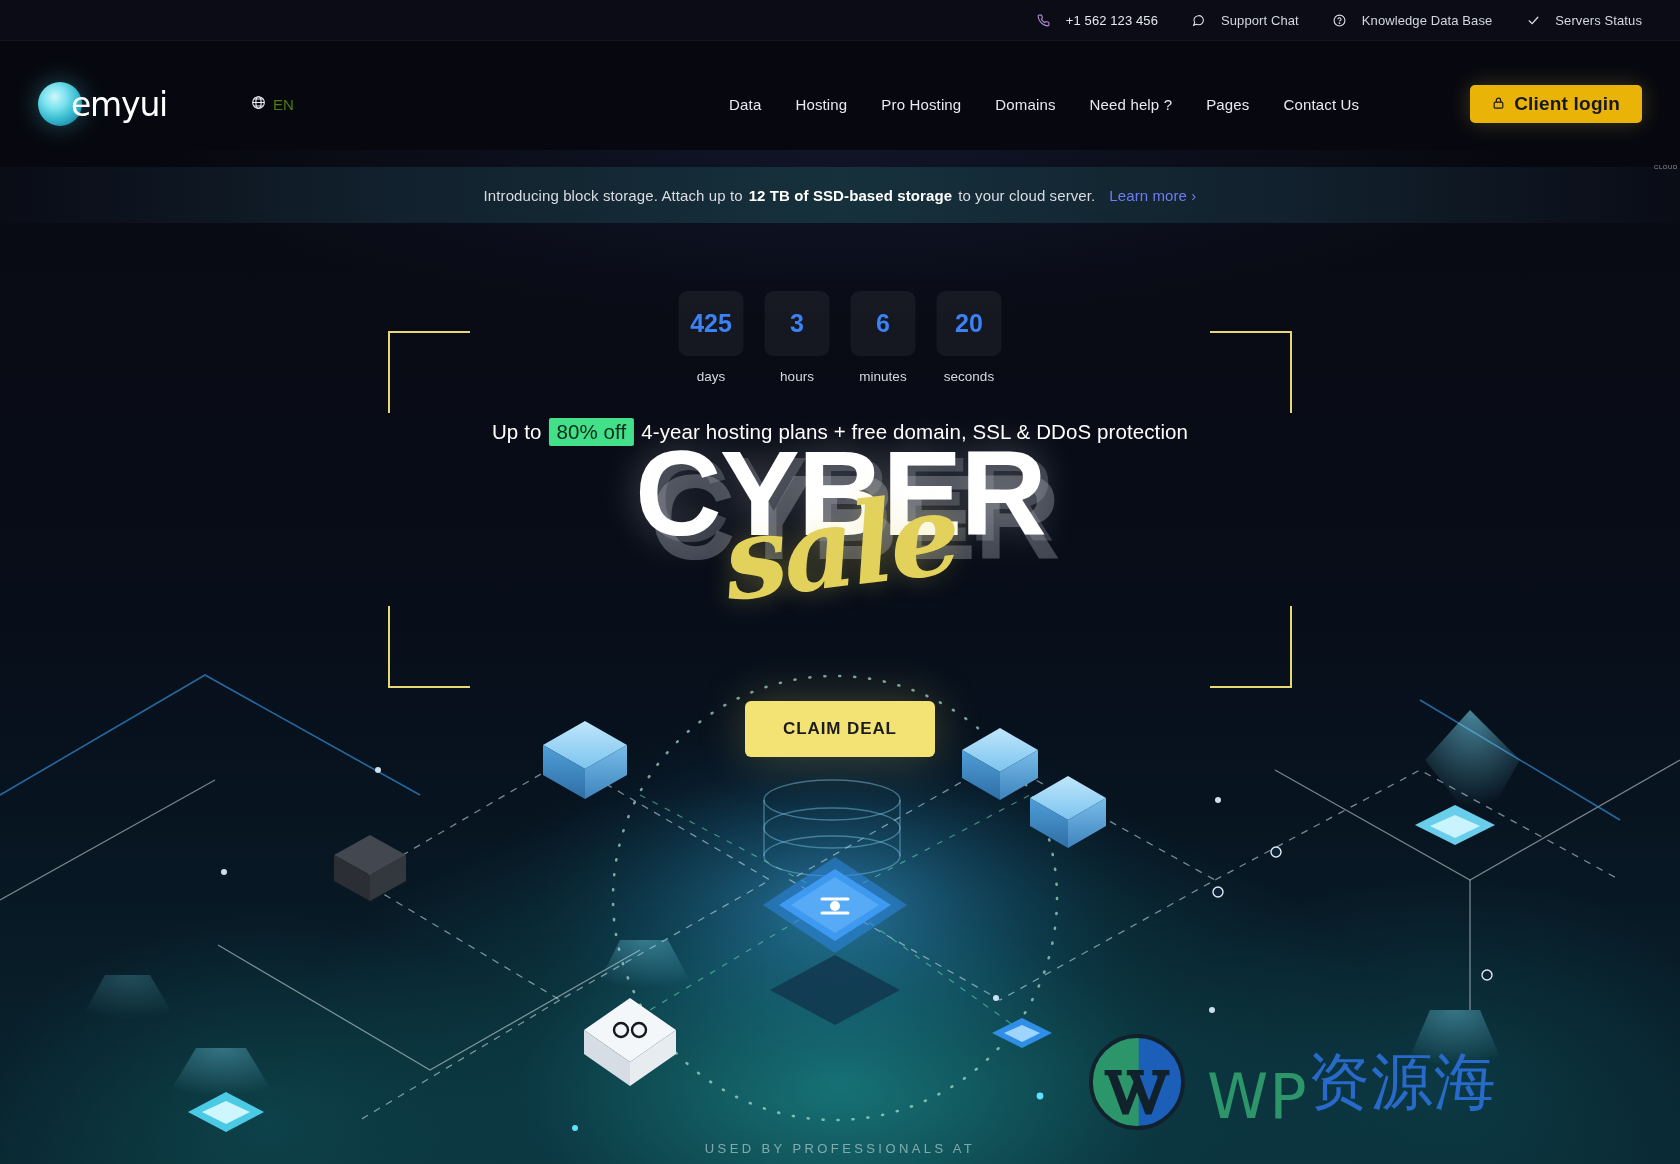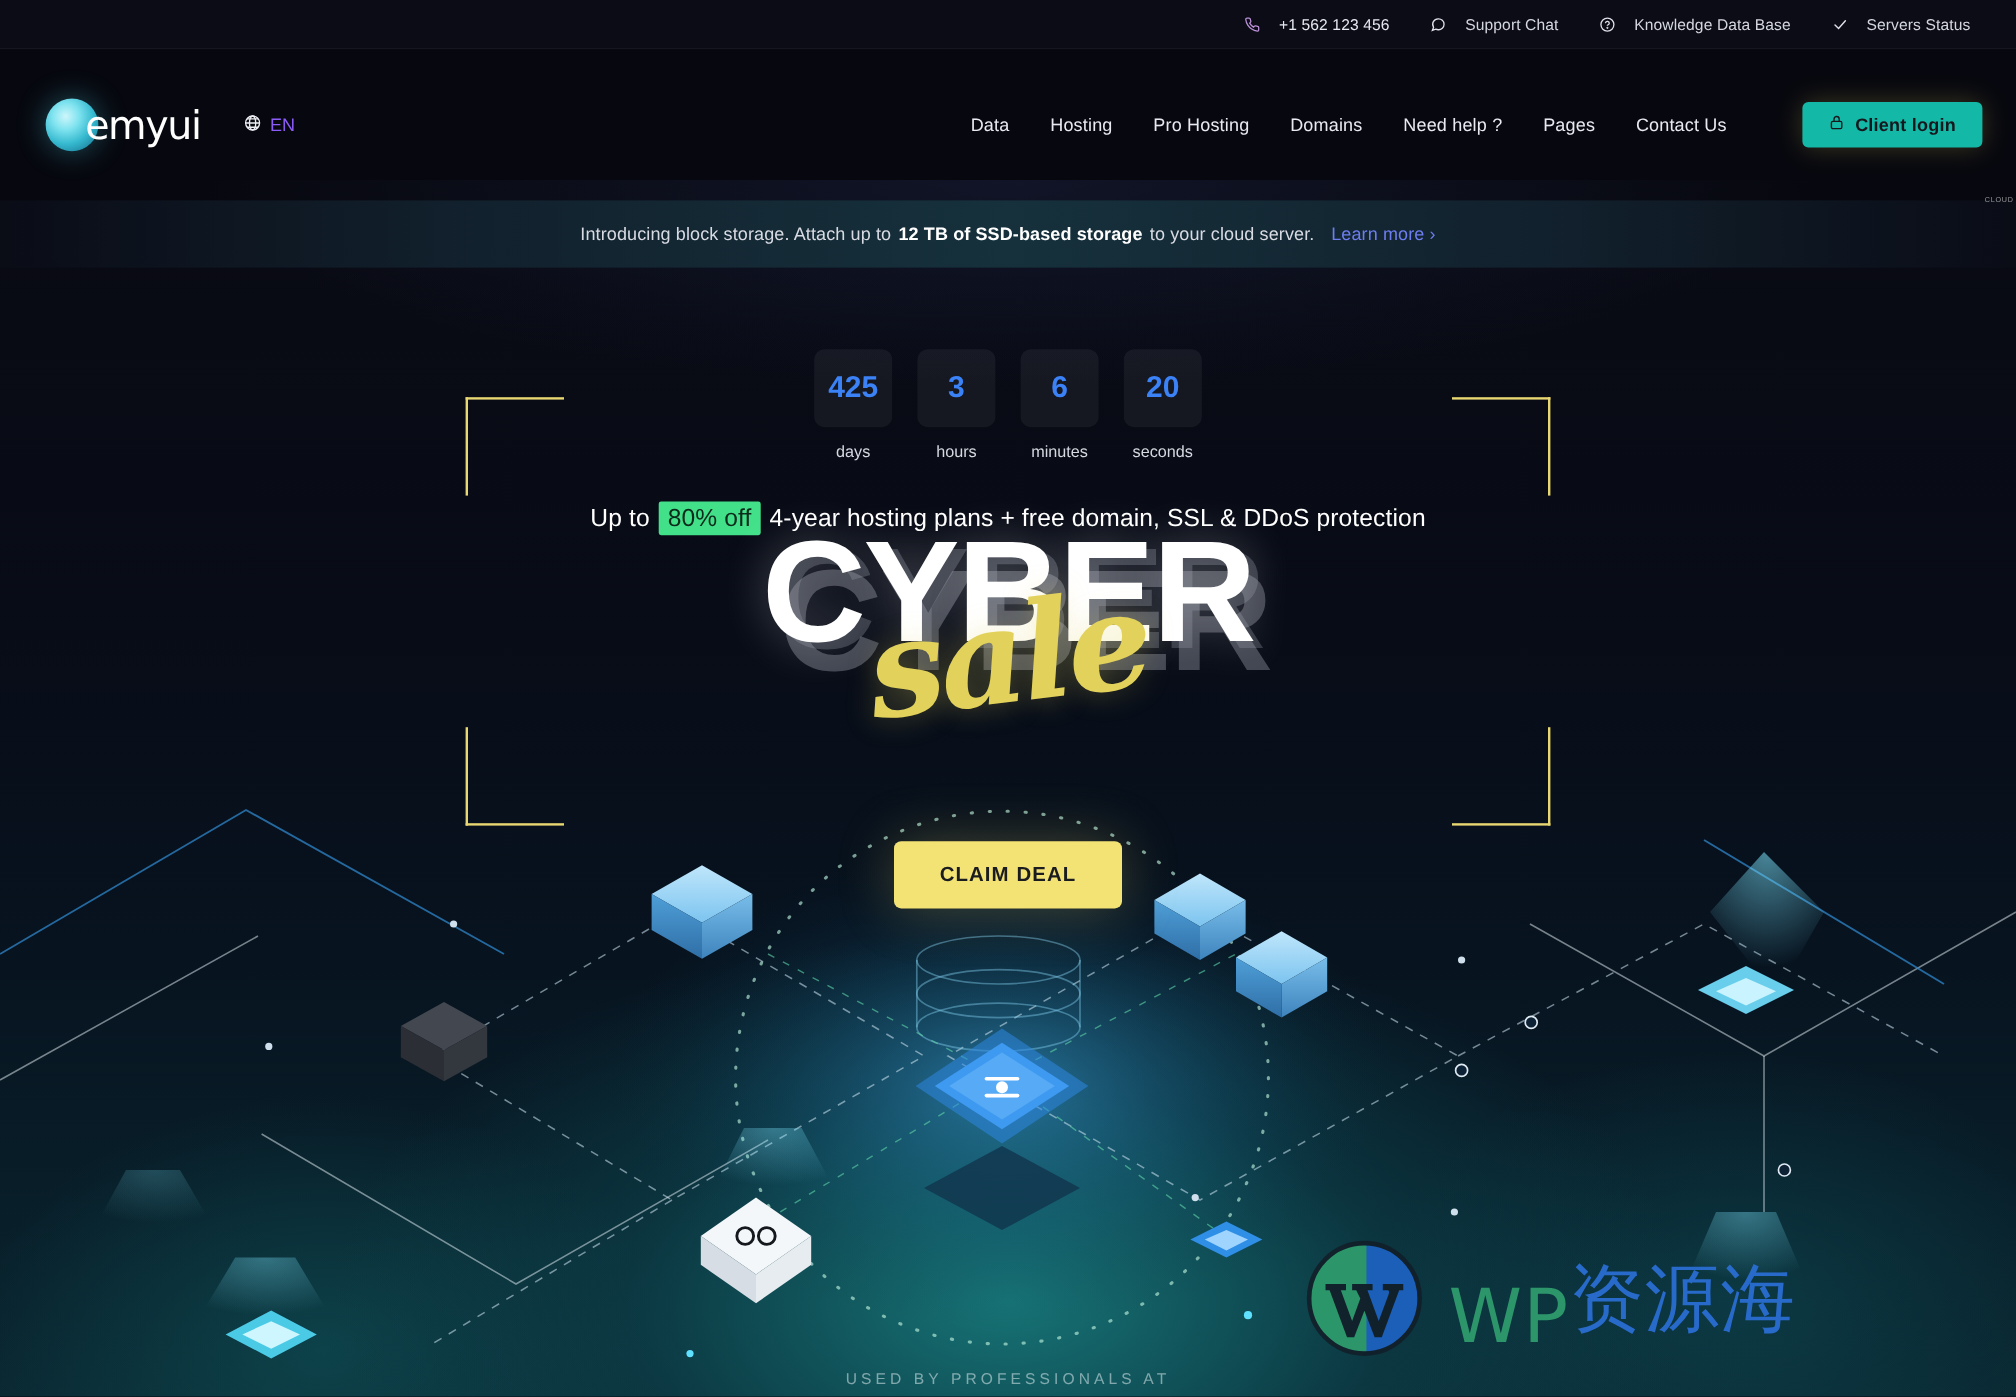--- a/index.html
+++ b/index.html
@@ -44,54 +44,54 @@
     font-size: 13px; color: #d4d6e0; margin-left: 34px;
     letter-spacing: .1px; white-space: nowrap;
   }
   .tb-item .ic { display: inline-flex; width: 14px; height: 14px; align-items: center; justify-content: center; }
   .tb-item .ic svg { display: block; }
   .tb-phone-num { color: #e6e8f0; }
 
   
   .nav {
     position: absolute; left: 0; top: 41px; width: 100%; height: 126px;
-    display: flex; align-items: center; z-index: 6;
+    display: flex; align-items: center; z-index: 6; gap: 48px;
   }
   .logo-wrap { display: flex; align-items: center; margin-left: 38px; gap: 0; }
   .logo-mark {
     position: relative; width: 44px; height: 44px; border-radius: 50%;
     background: radial-gradient(circle at 38% 34%, #cdf6fb 0%, #7fe3ef 28%, #35b9cf 58%, #1c7f9c 86%, #14566e 100%);
     box-shadow: 0 0 24px rgba(80,220,240,.35);
   }
   .logo-text {
     position: relative; margin-left: -11px; color: #fff;
     font-size: 33px; font-weight: 400; letter-spacing: -1.2px;
     font-family: "DejaVu Sans", sans-serif;
   }
   .logo-sub {
     position: absolute; right: 2px; bottom: -3px;
     font-size: 6px; letter-spacing: .6px; color: rgba(255,255,255,.55);
     font-family: "Liberation Sans", sans-serif;
   }
   .lang {
     display: flex; align-items: center; gap: 7px; margin-left: 36px;
-    color: #8b5cf6; font-size: 15px;
+    color: #4d7c0f; font-size: 15px;
   }
   .nav-links {
     margin-left: auto; display: flex; align-items: center; gap: 0;
   }
   .nav-link {
     color: #e9eaf1; font-size: 15px; padding: 0 17px; white-space: nowrap;
     letter-spacing: .15px;
   }
   .login-btn {
-    margin-left: 46px; margin-right: 28px;
+    margin-left: 46px; margin-right: 38px;
     display: flex; align-items: center; gap: 9px;
-    background: #14b8a6; color: #17181d;
-    font-size: 15px; font-weight: 700; letter-spacing: .2px;
+    background: #eab308; color: #17181d;
+    font-size: 19px; font-weight: 700; letter-spacing: .2px;
     height: 38px; padding: 0 22px; border-radius: 5px; border: none;
     box-shadow: 0 0 22px rgba(247,224,95,.22);
   }
 
   
   .announce {
     position: absolute; left: 0; top: 167px; width: 100%; height: 56px;
     display: flex; align-items: center; justify-content: center;
     background: linear-gradient(90deg, #0a0c16 0%, #11202c 22%, #16313c 50%, #11202c 78%, #0a0c16 100%);
     color: #d9dbe4; font-size: 15px; z-index: 5; letter-spacing: .1px;

